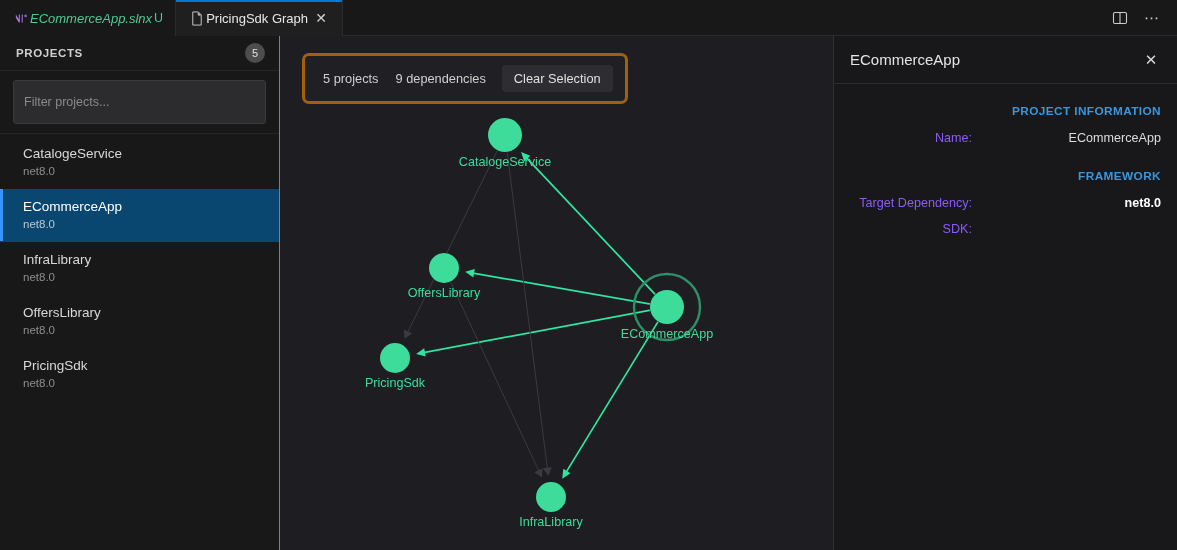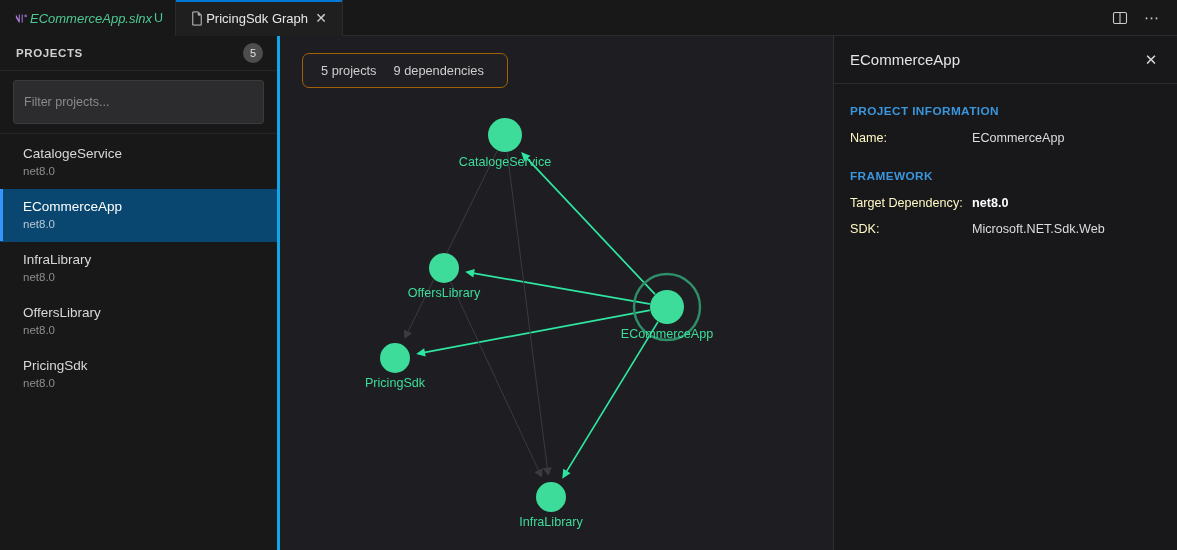--- a/index.html
+++ b/index.html
@@ -60,21 +60,21 @@
   }
   .dots { font-size: 15px; letter-spacing: 1px; line-height: 8px; color: #cccccc; }
 
   
   .body { flex: 1 1 auto; display: flex; min-height: 0; }
 
   
   .sidebar {
     width: 280px; flex: 0 0 280px;
     background: #181818;
-    border-right: 3px solid #0ea5e9;
+    border-right: 1px solid #0ea5e9;
     display: flex; flex-direction: column;
     min-height: 0;
   }
   .sidebar-header {
     height: 35px; flex: 0 0 35px;
     display: flex; align-items: center;
     padding: 0 14px 0 16px;
     border-bottom: 1px solid #252526;
   }
   .sidebar-title {
@@ -115,21 +115,21 @@
 
   
   .graph-area {
     flex: 1 1 auto; position: relative; background: #1e1e22;
     min-width: 0;
     overflow: hidden;
   }
   .graph-toolbar {
     position: absolute; left: 22px; top: 17px;
     display: flex; align-items: center; gap: 0;
-    background: #202024; border: 1px solid #a16207; border-radius: 7px;
+    background: #202024; border: 3px solid #a16207; border-radius: 7px;
     padding: 9px 12px;
     z-index: 5;
   }
   .stat { font-size: 12.8px; color: #cfcfcf; padding: 0 11px 0 6px; white-space: nowrap; }
   .clear-btn {
     background: #2e2e32; border: none; border-radius: 4px;
     color: #e0e0e0; font-size: 12.8px;
     padding: 6px 12px; cursor: pointer;
     font-family: "Liberation Sans", sans-serif;
     white-space: nowrap;
@@ -156,28 +156,28 @@
     display: flex; align-items: center;
     padding: 0 14px 0 16px;
     border-bottom: 1px solid #2b2b30;
   }
   .details-title { font-size: 15px; color: #e4e4e4; }
   .details-close {
     margin-left: auto; width: 24px; height: 24px;
     display: inline-flex; align-items: center; justify-content: center;
     color: #d8d8d8; font-size: 15px; cursor: pointer; border-radius: 4px;
   }
-  .details-body { padding: 20px 16px 0 16px; overflow-y: auto; flex: 1 1 auto; }
+  .details-body { padding: 20px 16px 0 16px; overflow-y: auto; flex: 1 1 auto; text-align: right; }
   .section-title {
     font-size: 11.8px; font-weight: bold; color: #3a96dd; letter-spacing: 0.4px;
     text-transform: uppercase; margin-bottom: 12px;
   }
   .section { margin-bottom: 22px; }
   .kv { display: flex; margin-bottom: 9px; align-items: flex-start; }
-  .kv .k { width: 122px; flex: 0 0 122px; font-size: 12.6px; color: #fef9c3; line-height: 17px; }
+  .kv .k { width: 122px; flex: 0 0 122px; font-size: 12.6px; color: #8b5cf6; line-height: 17px; }
   .kv .v { flex: 1 1 auto; font-size: 12.6px; color: #dcdcdc; line-height: 17px; word-break: break-all; }
   .kv .v.mono { font-family: "DejaVu Sans Mono", monospace; font-size: 11.6px; line-height: 16px; color: #d6d6d6; }
   .kv .v.bold { font-weight: bold; color: #ffffff; }
 </style>
 </head>
 <body>
 
 <div class="app">
 
   <div class="tabbar">
@@ -247,20 +247,21 @@
           <div class="pname">PricingSdk</div>
           <div class="pfw">net8.0</div>
         </div>
       </div>
     </div>
 
     <div class="graph-area">
       <div class="graph-toolbar">
         <span class="stat">5 projects</span>
         <span class="stat">9 dependencies</span>
+        <button class="clear-btn">Clear Selection</button>
       </div>
       <svg class="graph-svg" id="graph-svg" viewBox="0 0 553 514" preserveAspectRatio="none">
           <line x1="374.65868365485665" y1="257.8968740039219" x2="243.511974517715" y2="118.65468899411717" stroke="#2ee6a0" stroke-width="1.7" stroke-linecap="round"></line>
           <polygon points="241.11227411727046,116.1068589393242 250.3403283555937,119.77878145682982 244.22553622409058,125.5380624178967" fill="#2ee6a0"></polygon>
           <line x1="369.2691141734226" y1="267.8990827478183" x2="188.6262303146908" y2="236.306829516919" stroke="#2ee6a0" stroke-width="1.7" stroke-linecap="round"></line>
           <polygon points="185.17855807063407,235.70387338455035 194.76754834276514,233.11712531777314 193.32045362508038,241.39153870350927" fill="#2ee6a0"></polygon>
           <line x1="369.3083006351822" y1="274.3171936309033" x2="139.57180467335806" y2="317.39278662374534" stroke="#2ee6a0" stroke-width="1.7" stroke-linecap="round"></line>
           <polygon points="136.13175201908794,318.037796496421 144.20358985428607,312.2511364958451 145.7516135487076,320.50726286609347" fill="#2ee6a0"></polygon>
           <line x1="377.6204420233362" y1="286.36306909970796" x2="284.0271638564775" y2="439.66240402818335" stroke="#2ee6a0" stroke-width="1.7" stroke-linecap="round"></line>
           <polygon points="282.20336091657066,442.64966746423767 283.3084237816374,432.77956938649544 290.47785602816776,437.1566964422719" fill="#2ee6a0"></polygon>
@@ -300,21 +301,20 @@
         </div>
 
         <div class="section">
           <div class="section-title">FRAMEWORK</div>
           <div class="kv">
             <div class="k">Target Dependency:</div>
             <div class="v bold">net8.0</div>
           </div>
           <div class="kv">
             <div class="k">SDK:</div>
-            <div class="v">Microsoft.NET.Sdk.Web</div>
           </div>
         </div>
 
       </div>
     </div>
 
   </div>
 </div>
 
 </body></html>

